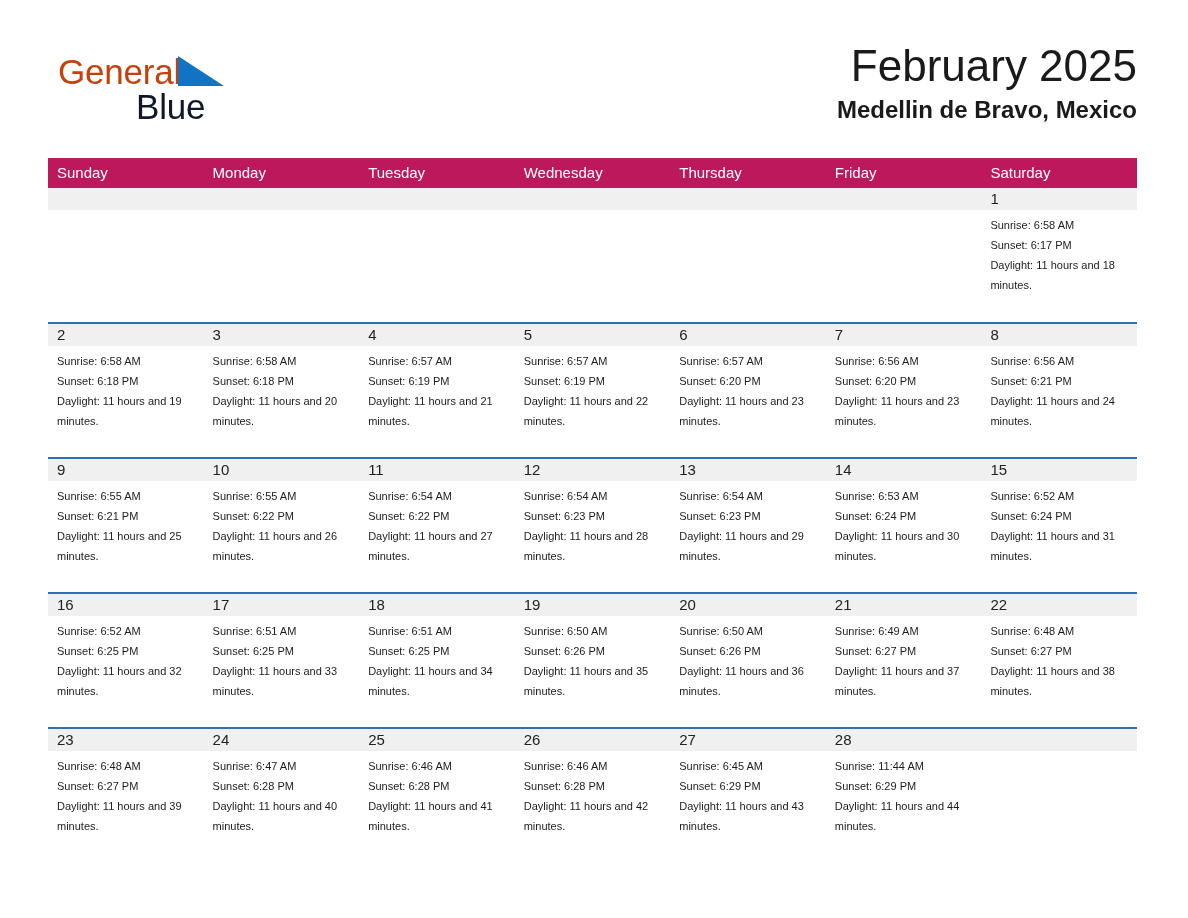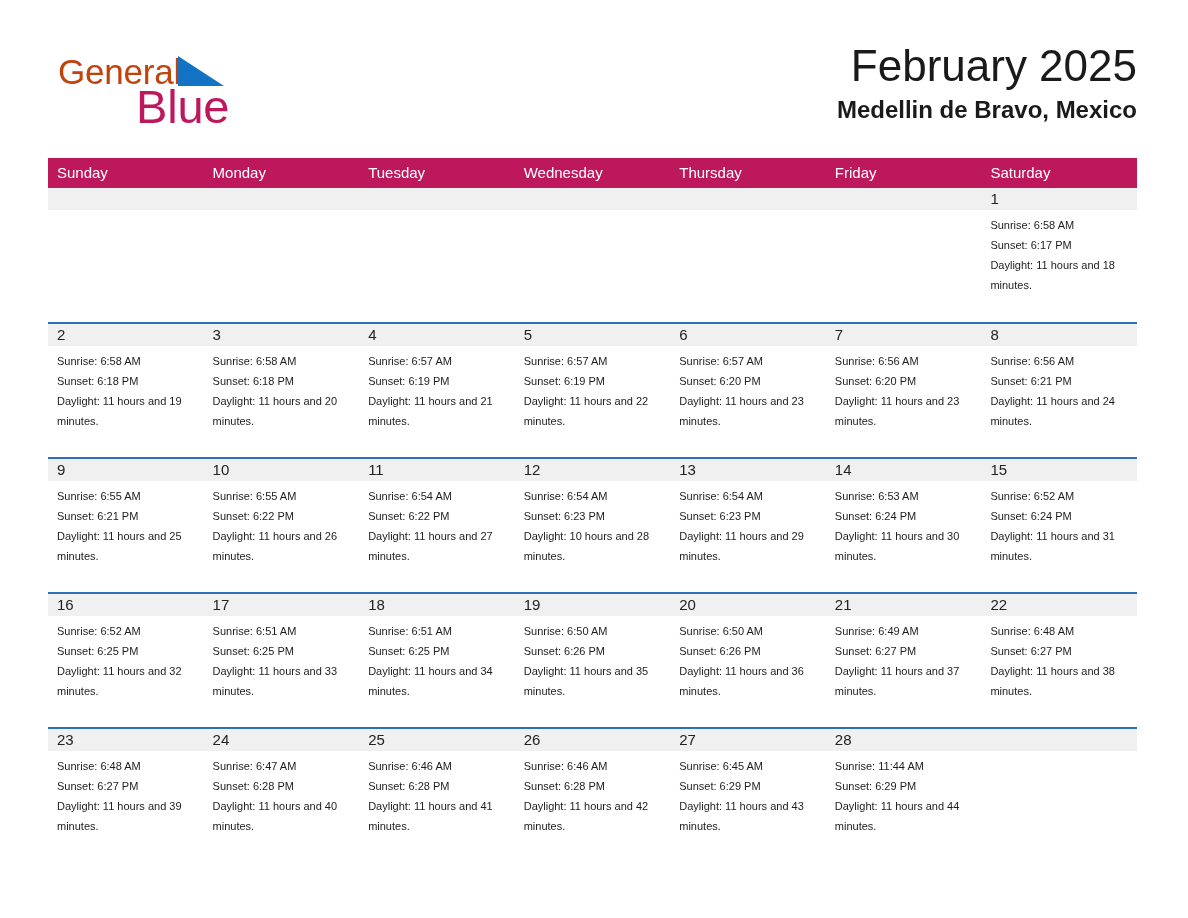--- a/index.html
+++ b/index.html
@@ -52,22 +52,22 @@
     margin-left: -3px;
     margin-bottom: 2px;
   }
   .logo-row2 {
     margin-top: -6px;
     padding-left: 78px;
     height: 42px;
     line-height: 42px;
   }
   .logo-blue {
-    font-size: 47px;
-    color: #be185d;
+    font-size: 35px;
+    color: #0f172a;
     letter-spacing: -0.2px;
   }
 
   .titles {
     position: absolute;
     right: 0;
     top: 0;
     text-align: right;
   }
   .cal-title {
@@ -296,21 +296,21 @@
                 <div>Sunrise: 6:54 AM</div>
                 <div>Sunset: 6:22 PM</div>
                 <div class="wrap">Daylight: 11 hours and 27 minutes.</div>
               </div>
             </td>
             <td>
               <div class="daynum">12</div>
               <div class="details">
                 <div>Sunrise: 6:54 AM</div>
                 <div>Sunset: 6:23 PM</div>
-                <div class="wrap">Daylight: 10 hours and 28 minutes.</div>
+                <div class="wrap">Daylight: 11 hours and 28 minutes.</div>
               </div>
             </td>
             <td>
               <div class="daynum">13</div>
               <div class="details">
                 <div>Sunrise: 6:54 AM</div>
                 <div>Sunset: 6:23 PM</div>
                 <div class="wrap">Daylight: 11 hours and 29 minutes.</div>
               </div>
             </td>

